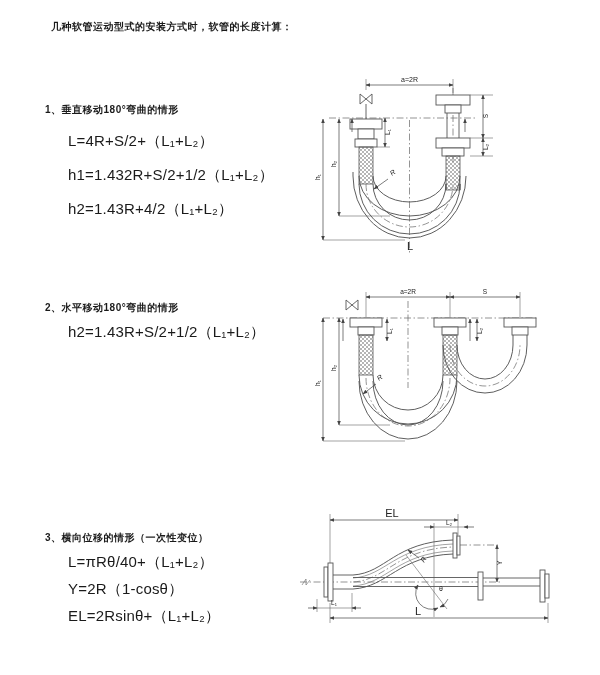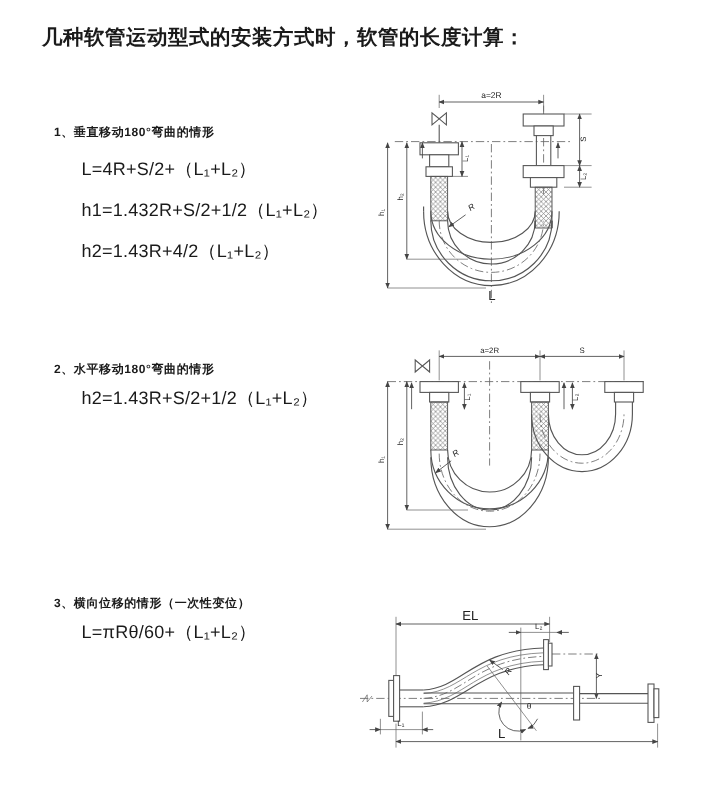--- a/index.html
+++ b/index.html
@@ -1,26 +1,26 @@
 <!DOCTYPE html>
 <html><head>
 <meta charset="utf-8">
 <style>
   html,body{margin:0;padding:0;}
   body{
     width:600px;height:675px;position:relative;background:#ffffff;overflow:hidden;
     font-family:"Liberation Sans","DejaVu Sans",sans-serif;color:#1a1a1a;
   }
-  .page-title{position:absolute;left:35px;top:20px;font-size:17px;font-weight:bold;letter-spacing:.5px;}
+  .page-title{position:absolute;left:51px;top:20px;font-size:10px;font-weight:bold;letter-spacing:.5px;}
   .section{position:absolute;}
   .sec-heading{font-size:10px;font-weight:bold;letter-spacing:.5px;}
   .formula{font-size:15px;font-weight:400;letter-spacing:.2px;}
   .s1{left:45px;top:103px;}
   .s2{left:45px;top:301px;}
-  .s3{left:45px;top:496px;}
+  .s3{left:45px;top:531px;}
   .s1 .formula{margin-left:23px;margin-top:15px;}
   .s2 .formula{margin-left:23px;margin-top:8px;}
   .s3 .formula{margin-left:23px;margin-top:8px;}
   .sec-heading{margin-bottom:2px;}
   svg.diag{position:absolute;overflow:visible;}
   svg text{fill:#222;}
   .ln{stroke:#555;stroke-width:.9;fill:none;}
   .thin{stroke:#666;stroke-width:.6;fill:none;}
   .dim{stroke:#444;stroke-width:.7;fill:none;}
   .cl{stroke:#666;stroke-width:.7;fill:none;stroke-dasharray:7 2.5 1.5 2.5;}
@@ -54,21 +54,23 @@
   <div class="formula">h2=1.43R+4/2（L₁+L₂）</div>
 </div>
 
 <div class="section s2">
   <div class="sec-heading">2、水平移动180°弯曲的情形</div>
   <div class="formula">h2=1.43R+S/2+1/2（L₁+L₂）</div>
 </div>
 
 <div class="section s3">
   <div class="sec-heading">3、横向位移的情形（一次性变位）</div>
-  <div class="formula">L=πRθ/60+（L₁+L₂）</div>
+  <div class="formula">L=πRθ/40+（L₁+L₂）</div>
+  <div class="formula">Y=2R（1-cosθ）</div>
+  <div class="formula">EL=2Rsinθ+（L₁+L₂）</div>
 </div>
 
 <svg class="diag" style="left:315px;top:72px" width="285" height="195" viewBox="0 0 285 195">
   <g>
     <line class="cl" x1="94.5" y1="48" x2="94.5" y2="182"></line>
     <line class="cl" x1="14" y1="46" x2="162" y2="46"></line>
     <line class="cl" x1="138" y1="16" x2="138" y2="90"></line>
   </g>
   <g>
     <line class="thin" x1="51" y1="7" x2="51" y2="18"></line>

